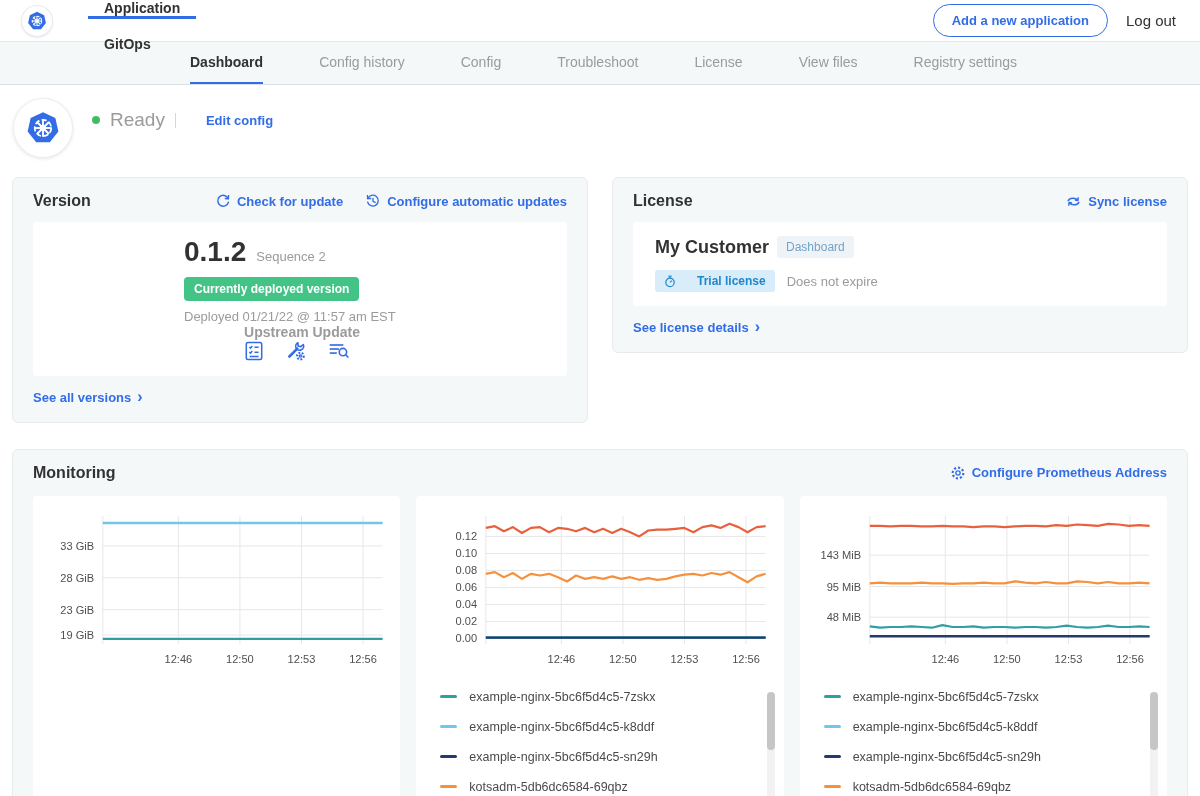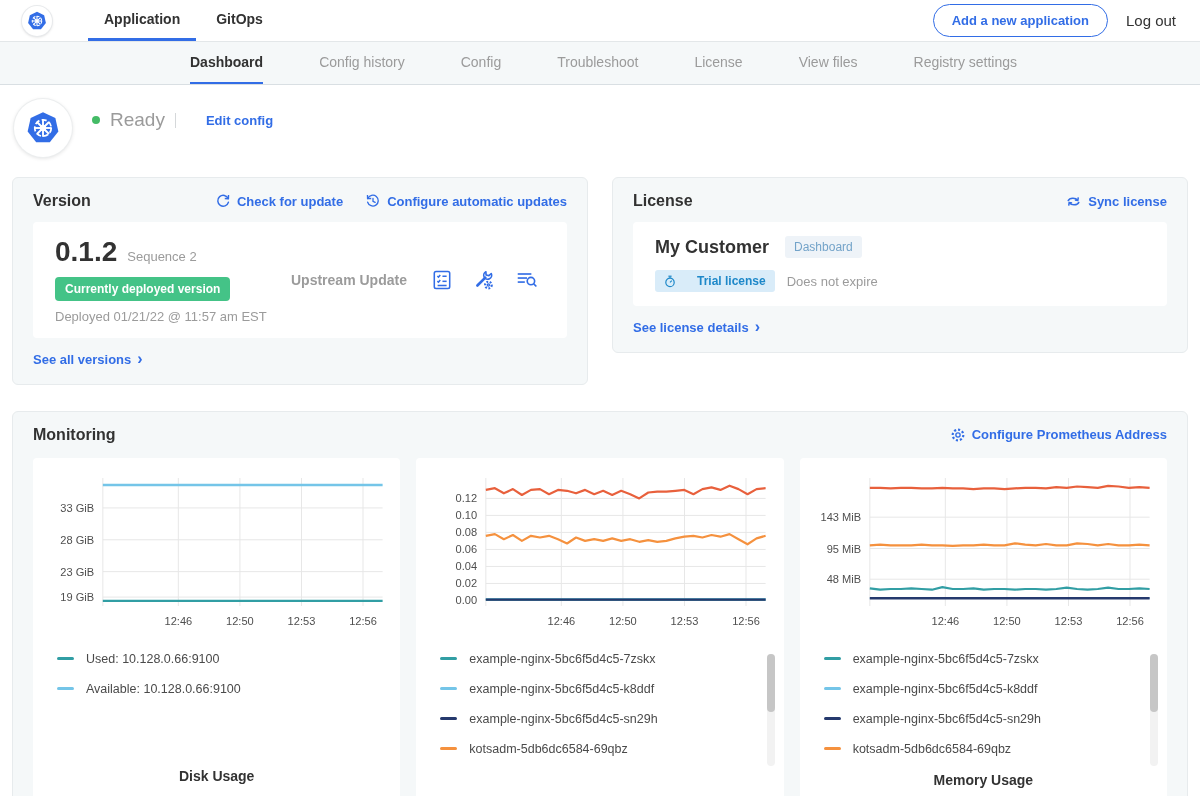--- a/index.html
+++ b/index.html
@@ -11,21 +11,21 @@
   .link { color:#326de6; font-weight:bold; text-decoration:none; cursor:pointer;
           display:inline-flex; align-items:center; gap:6px; font-size:13px; }
   svg.icn { flex:0 0 auto; }
 
   
   .topnav { height:42px; display:flex; align-items:stretch; padding:0 24px 0 22px;
             border-bottom:1px solid #e3e7e9; background:#fff; }
   .logo-badge { width:30px; height:30px; border-radius:50%; background:#fff;
                 box-shadow:0 0 0 1px #e8eaec, 0 1px 3px rgba(0,0,0,.18);
                 display:flex; align-items:center; justify-content:center; align-self:center; }
-  .topnav-tabs { display:flex; margin-left:36px; gap:4px; }
+  .topnav-tabs { display:flex; margin-left:36px; gap:17px;flex-direction:column; }
   .topnav-tab { display:flex; align-items:center; padding:0 16px; font-size:14px;
                 font-weight:bold; color:#323232; border-bottom:3px solid transparent; cursor:pointer; }
   .topnav-tab.active { border-bottom-color:#326de6; }
   .topnav-right { margin-left:auto; display:flex; align-items:center; gap:18px; }
   .btn-outline { border:1px solid #326de6; color:#326de6; background:#fff; font-weight:bold;
                  font-size:13px; padding:8px 18px; border-radius:18px; cursor:pointer;
                  font-family:"Liberation Sans",sans-serif; }
   .logout { font-size:15px; color:#323232; cursor:pointer; }
 
   
@@ -50,34 +50,34 @@
 
   
   .cards-row { display:flex; gap:24px; padding:4px 12px 0; align-items:flex-start; }
   .card { background:#f5f8f9; border:1px solid #e7ebed; border-radius:6px;
           padding:14px 20px 16px; flex:1; }
   .card-head { display:flex; align-items:center;text-align:center; }
   .card-title { font-size:16px; font-weight:bold; color:#323232; }
   .card-head-links { margin-left:auto; display:flex; gap:22px; }
   .inner-panel { background:#fff; border-radius:4px; padding:14px 22px; margin-top:12px; }
 
-  .version-panel { display:flex; align-items:center; }
+  .version-panel { display:flex; align-items:center;flex-direction:column; }
   .version-left { min-width:232px; }
   .version-number-row { display:flex; align-items:baseline; gap:10px; }
   .version-number { font-size:28px; font-weight:bold; color:#323232; }
   .version-seq { font-size:13px; color:#9b9b9b; }
   .badge-green { display:inline-block; background:#44c387; color:#fff; font-size:12px;
                  font-weight:bold; padding:5px 10px; border-radius:4px; margin:9px 0 8px; }
   .deployed-at { font-size:13px; color:#9b9b9b; }
   .version-source { font-size:14px; font-weight:bold; color:#9b9b9b; flex:1; padding-left:4px; }
   .version-actions { display:flex; gap:20px; align-items:center; padding-right:6px; }
   .see-link { margin-top:13px; display:inline-flex; }
   .chev { font-size:16px; font-weight:bold; line-height:1; }
 
-  .customer-row { display:flex; align-items:center; gap:16px;text-align:right; }
+  .customer-row { display:flex; align-items:center; gap:8px;text-align:right; }
   .customer-name { font-size:18px; font-weight:bold; color:#323232; }
   .badge-channel { background:#eef3f8; color:#73a3c9; font-size:12px; padding:4px 9px; border-radius:3px; }
   .license-row2 { display:flex; align-items:center; gap:12px; margin-top:12px; }
   .badge-trial { background:#d9ecf9; color:#1e88c9; font-size:12px; font-weight:bold;
                  padding:4px 9px; border-radius:3px; display:inline-flex; align-items:center; gap:21px; }
   .expiry { font-size:13px; color:#9b9b9b; }
 
   
   .monitoring { margin:26px 12px 0; background:#f5f8f9; border:1px solid #e7ebed;
                 border-radius:6px; padding:14px 20px 20px; }
@@ -306,30 +306,20 @@
             <text x="53" y="77.77114427860698" text-anchor="end" font-size="11.5" fill="#4f4f4f" font-family="Liberation Sans, sans-serif">28 GiB</text>
             <text x="53" y="109.61194029850748" text-anchor="end" font-size="11.5" fill="#4f4f4f" font-family="Liberation Sans, sans-serif">23 GiB</text>
             <text x="53" y="135.08457711442787" text-anchor="end" font-size="11.5" fill="#4f4f4f" font-family="Liberation Sans, sans-serif">19 GiB</text>
             <text x="140.3" y="159" text-anchor="middle" font-size="11.5" fill="#4f4f4f" font-family="Liberation Sans, sans-serif">12:46</text>
             <text x="204.1" y="159" text-anchor="middle" font-size="11.5" fill="#4f4f4f" font-family="Liberation Sans, sans-serif">12:50</text>
             <text x="267.9" y="159" text-anchor="middle" font-size="11.5" fill="#4f4f4f" font-family="Liberation Sans, sans-serif">12:53</text>
             <text x="331.7" y="159" text-anchor="middle" font-size="11.5" fill="#4f4f4f" font-family="Liberation Sans, sans-serif">12:56</text>
             <polyline points="62.0,134.9 94.2,134.9 126.4,134.9 158.7,134.9 190.9,134.9 223.1,134.9 255.3,134.9 287.6,134.9 319.8,134.9 352.0,134.9" fill="none" stroke="#319ea4" stroke-width="2.4" stroke-linejoin="round"></polyline>
             <polyline points="62.0,19.0 94.2,19.0 126.4,19.0 158.7,19.0 190.9,19.0 223.1,19.0 255.3,19.0 287.6,19.0 319.8,19.0 352.0,19.0" fill="none" stroke="#74c5e8" stroke-width="2.4" stroke-linejoin="round"></polyline>
           </svg></div>
-      <div class="legend">
-          <div class="legend-item">
-            <span class="legend-dash" style="background: rgb(49, 158, 164);"></span>
-            <span class="legend-label">Used: 10.128.0.66:9100</span>
-          </div>
-          <div class="legend-item">
-            <span class="legend-dash" style="background: rgb(116, 197, 232);"></span>
-            <span class="legend-label">Available: 10.128.0.66:9100</span>
-          </div>
-        </div>
 
       <div class="chart-title">Disk Usage</div>
     </div>
     <div class="chart-card">
       <div class="plot-wrap"><svg viewBox="0 0 360 172" preserveAspectRatio="none" style="width: 100%; height: 172px;">
             <line x1="62" y1="32.41196013289036" x2="352" y2="32.41196013289036" stroke="#e7e7e7" stroke-width="1"></line>
             <line x1="62" y1="49.42192691029899" x2="352" y2="49.42192691029899" stroke="#e7e7e7" stroke-width="1"></line>
             <line x1="62" y1="66.43189368770763" x2="352" y2="66.43189368770763" stroke="#e7e7e7" stroke-width="1"></line>
             <line x1="62" y1="83.44186046511628" x2="352" y2="83.44186046511628" stroke="#e7e7e7" stroke-width="1"></line>
             <line x1="62" y1="100.4518272425249" x2="352" y2="100.4518272425249" stroke="#e7e7e7" stroke-width="1"></line>

